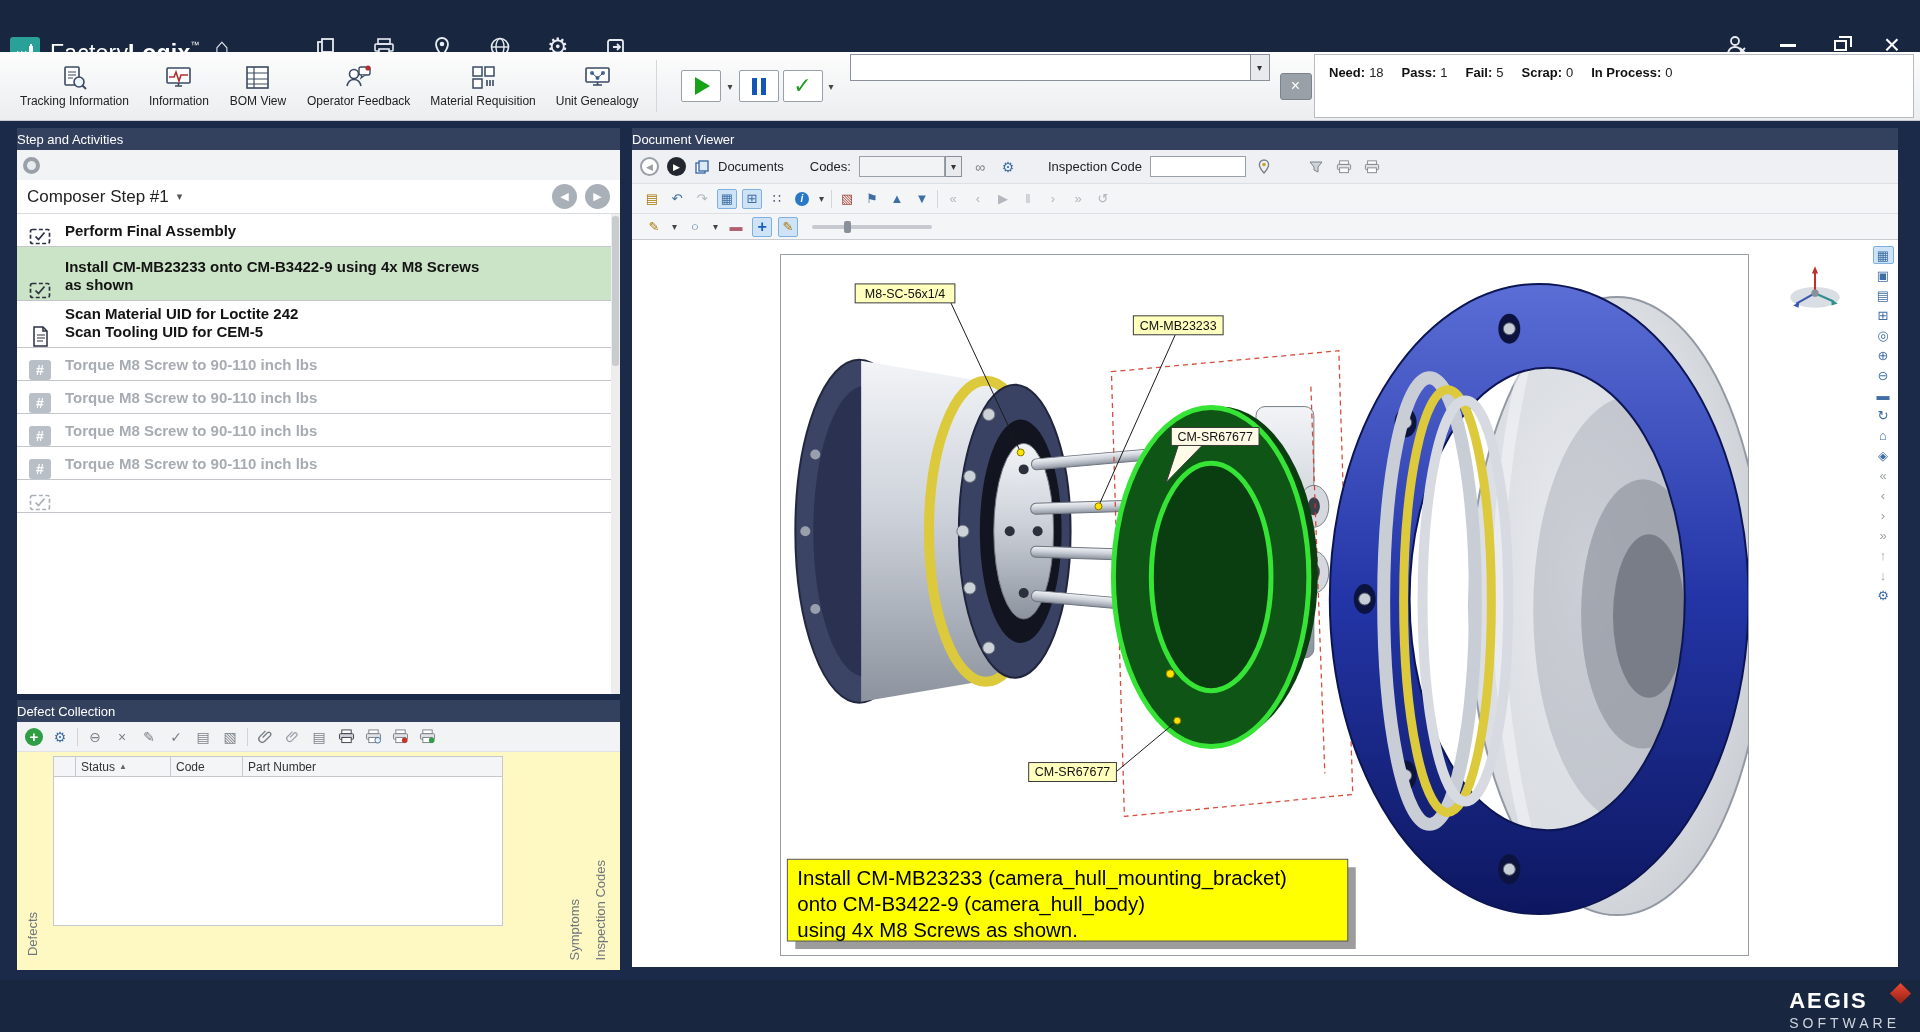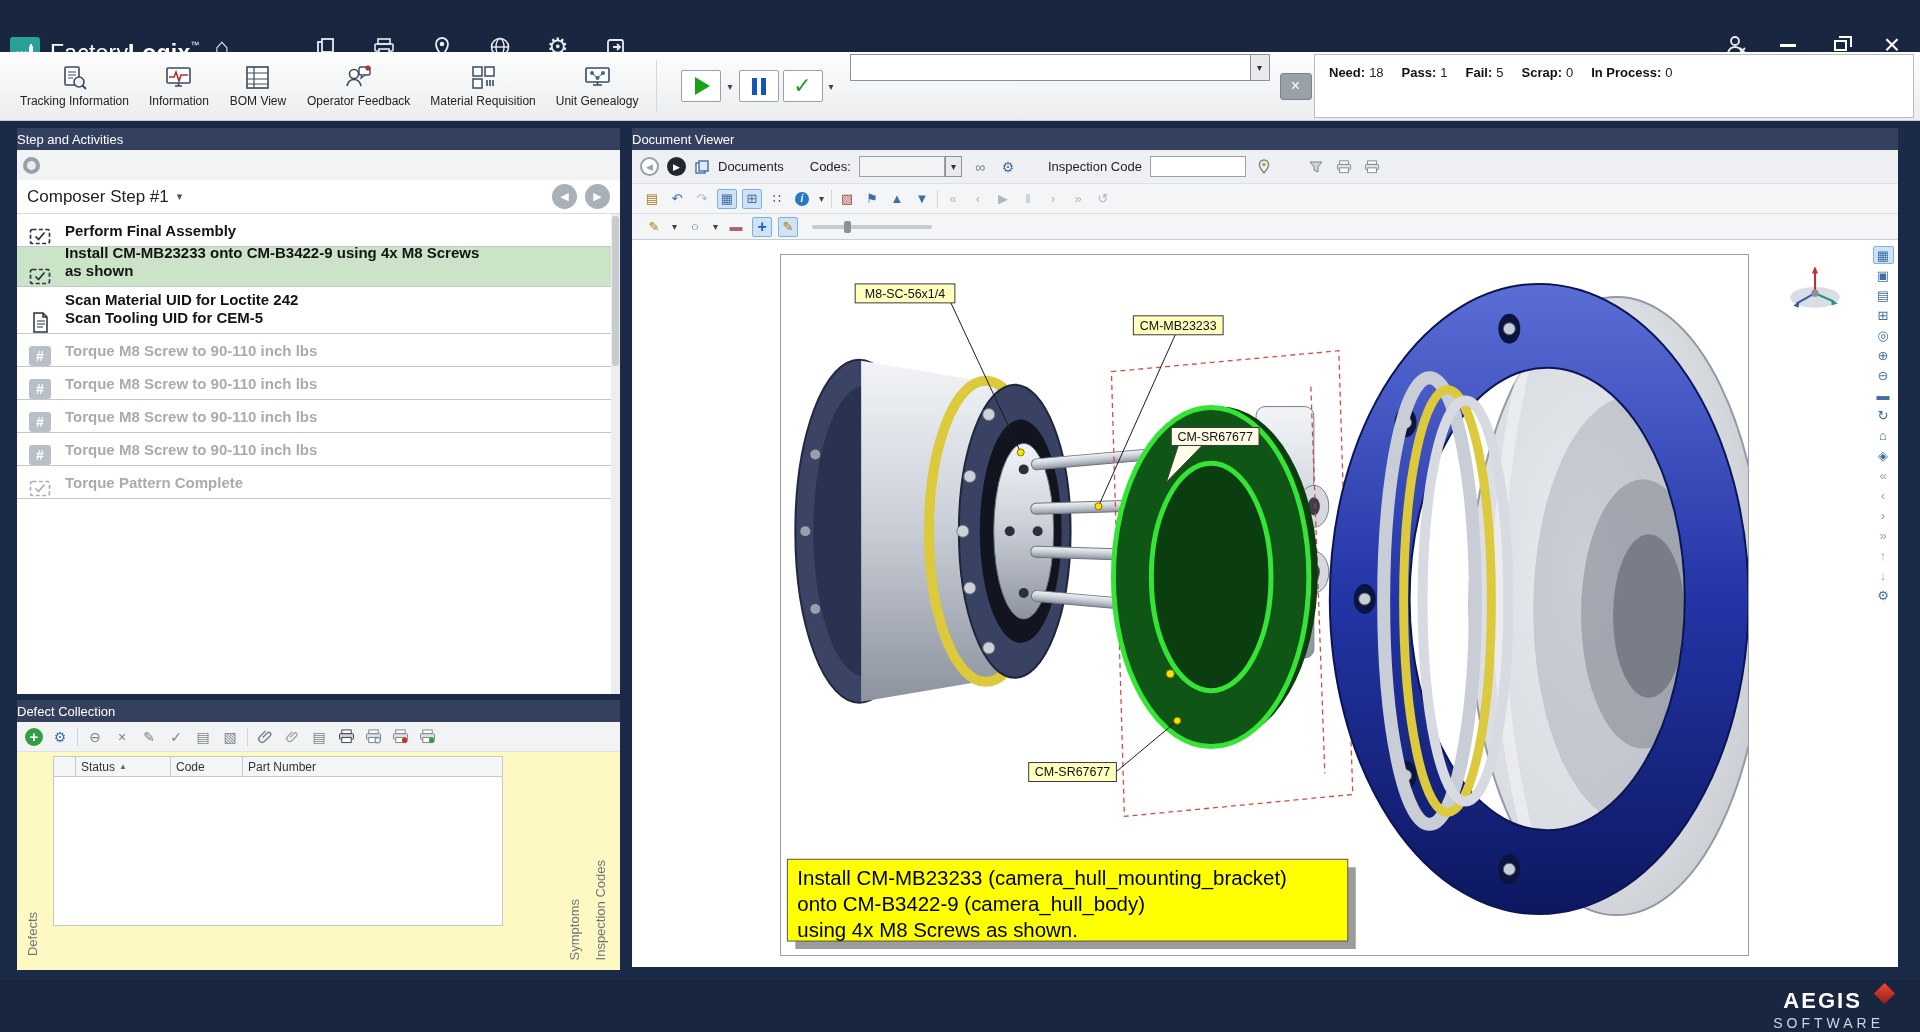--- a/index.html
+++ b/index.html
@@ -114,21 +114,21 @@
 .scene{width:100%;height:100%;display:block}
 .scene text{font-family:"Liberation Sans","DejaVu Sans",sans-serif}
 .triad{position:absolute;top:22px;right:52px;width:62px;height:50px}
 .side-strip{position:absolute;top:6px;right:2px;width:26px;display:flex;flex-direction:column;gap:2px;align-items:center}
 .ss-ico{width:21px;height:18px;display:flex;align-items:center;justify-content:center;font-size:13px;color:#3f6ea5;cursor:pointer;border:1px solid transparent;border-radius:2px}
 .ss-ico.sel{background:#cfe3f7;border-color:#7fb0e0}
 .ss-ico.gray{color:#9aa0a8}
 
 
 .footer{position:absolute;left:0;right:0;bottom:0;height:52px;background:#18263f}
-.aegis{position:absolute;right:34px;top:8px;color:#fff;text-align:center}
+.aegis{position:absolute;right:18px;top:8px;color:#fff;text-align:left}
 .aegis .name{font-size:22px;font-weight:700;letter-spacing:2px;position:relative;padding-right:14px}
 .aegis .diamond{position:absolute;right:-6px;top:-2px;width:15px;height:15px;background:linear-gradient(135deg,#f04a32,#8f1f16);transform:rotate(45deg)}
 .aegis .tag{font-size:14px;letter-spacing:4px;color:#cfd5de;margin-top:1px;padding-right:2px}
 </style>
 </head>
 <body>
 
 <div class="app">
 
   <header class="titlebar">
@@ -309,21 +309,21 @@
             <span class="step-ic ic-col">
                 <svg width="22" height="19" viewBox="0 0 22 19">
                   <rect x="1.5" y="2.5" width="19" height="14" rx="2" fill="none" stroke="currentColor" stroke-width="1.7" stroke-dasharray="4 2.4"></rect>
                   <path d="M6.5 9.5l3 3 6-7" fill="none" stroke="currentColor" stroke-width="1.7"></path>
                 </svg>
               </span>
             <span class="step-tx">Perform Final Assembly</span>
             <span class="step-rt"></span>
           </div>
 
-          <div class="step-row on sel" style="height:40px">
+          <div class="step-row on sel" style="height:54px">
             <span class="step-ic ic-col">
                 <svg width="22" height="19" viewBox="0 0 22 19">
                   <rect x="1.5" y="2.5" width="19" height="14" rx="2" fill="none" stroke="currentColor" stroke-width="1.7" stroke-dasharray="4 2.4"></rect>
                   <path d="M6.5 9.5l3 3 6-7" fill="none" stroke="currentColor" stroke-width="1.7"></path>
                 </svg>
               </span>
             <span class="step-tx">Install CM-MB23233 onto CM-B3422-9 using 4x M8 Screws as shown</span>
             <span class="step-rt"></span>
           </div>
 
@@ -369,21 +369,20 @@
             <span class="step-rt"></span>
           </div>
 
           <div class="step-row off" style="height:33px">
             <span class="step-ic ic-col">
                 <svg width="22" height="19" viewBox="0 0 22 19">
                   <rect x="1.5" y="2.5" width="19" height="14" rx="2" fill="none" stroke="currentColor" stroke-width="1.7" stroke-dasharray="4 2.4"></rect>
                   <path d="M6.5 9.5l3 3 6-7" fill="none" stroke="currentColor" stroke-width="1.7"></path>
                 </svg>
               </span>
-            <span class="step-tx">Torque Pattern Complete</span>
             <span class="step-rt"></span>
           </div>
 
 
           <div class="v-scroll">
               <span class="v-thumb"></span>
             </div>
         </div>
       </section>
 

